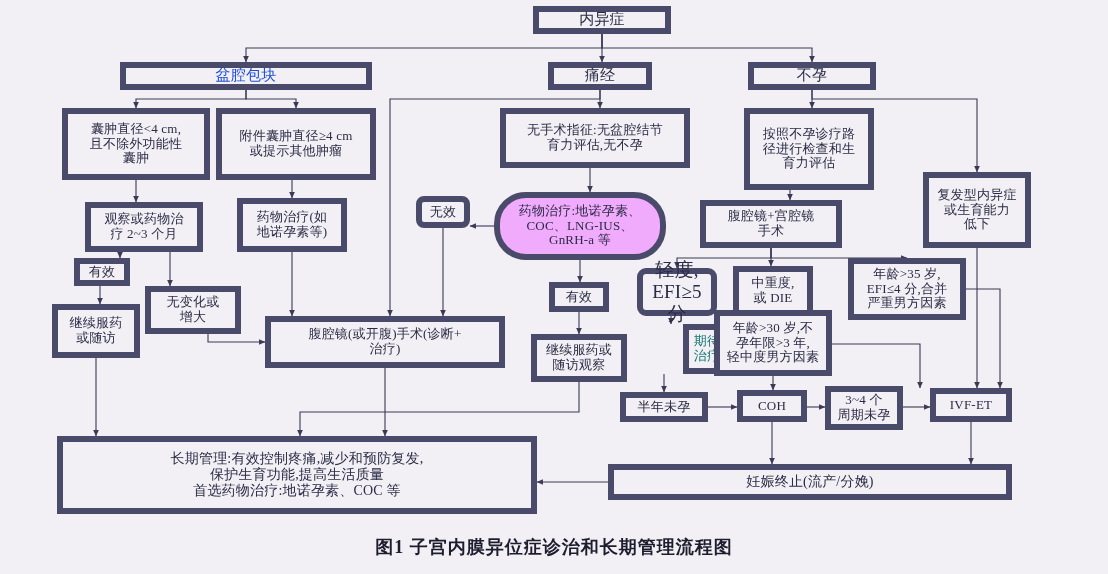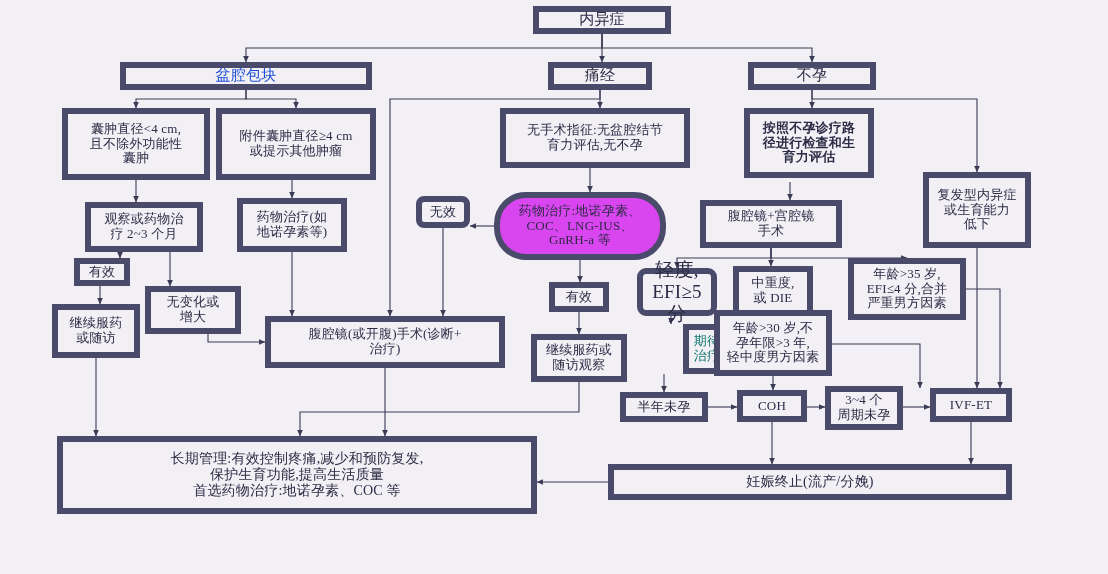--- a/index.html
+++ b/index.html
@@ -145,32 +145,32 @@
       <div class="node" style="left: 120px; top: 62px; width: 252px; height: 28px; font-size: 15px; border-color: rgb(74, 74, 106); color: #1d4ed8; background: rgb(242, 240, 245); text-align: right;">盆腔包块</div>
       <div class="node" style="left: 548px; top: 62px; width: 104px; height: 28px; font-size: 15px; border-color: rgb(74, 74, 106); color: rgb(43, 43, 69); background: rgb(242, 240, 245);">痛经</div>
       <div class="node" style="left: 748px; top: 62px; width: 128px; height: 28px; font-size: 15px; border-color: rgb(74, 74, 106); color: rgb(43, 43, 69); background: rgb(242, 240, 245);">不孕</div>
       <div class="node" style="left: 62px; top: 108px; width: 148px; height: 72px; font-size: 13px; border-color: rgb(74, 74, 106); color: rgb(43, 43, 69); background: rgb(242, 240, 245);">囊肿直径&lt;4 cm,
 且不除外功能性
 囊肿</div>
       <div class="node" style="left: 216px; top: 108px; width: 160px; height: 72px; font-size: 13px; border-color: rgb(74, 74, 106); color: rgb(43, 43, 69); background: rgb(242, 240, 245);">附件囊肿直径≥4 cm
 或提示其他肿瘤</div>
       <div class="node" style="left: 500px; top: 108px; width: 190px; height: 60px; font-size: 13px; border-color: rgb(74, 74, 106); color: rgb(43, 43, 69); background: rgb(242, 240, 245);">无手术指征:无盆腔结节
 育力评估,无不孕</div>
-      <div class="node" style="left: 744px; top: 108px; width: 130px; height: 70px; font-size: 13px; border-color: rgb(74, 74, 106); color: rgb(43, 43, 69); background: rgb(242, 240, 245); font-weight: bold;">按照不孕诊疗路
+      <div class="node" style="left: 744px; top: 108px; width: 130px; height: 82px; font-size: 13px; border-color: rgb(74, 74, 106); color: rgb(43, 43, 69); background: rgb(242, 240, 245);">按照不孕诊疗路
 径进行检查和生
 育力评估</div>
       <div class="node" style="left: 923px; top: 172px; width: 108px; height: 76px; font-size: 13px; border-color: rgb(74, 74, 106); color: rgb(43, 43, 69); background: rgb(242, 240, 245);">复发型内异症
 或生育能力
 低下</div>
       <div class="node" style="left: 85px; top: 202px; width: 118px; height: 50px; font-size: 13px; border-color: rgb(74, 74, 106); color: rgb(43, 43, 69); background: rgb(242, 240, 245);">观察或药物治
 疗 2~3 个月</div>
       <div class="node" style="left: 237px; top: 198px; width: 110px; height: 54px; font-size: 13px; border-color: rgb(74, 74, 106); color: rgb(43, 43, 69); background: rgb(242, 240, 245);">药物治疗(如
 地诺孕素等)</div>
       <div class="node" style="left: 416px; top: 196px; width: 54px; height: 32px; font-size: 13px; border-color: rgb(74, 74, 106); color: rgb(43, 43, 69); background: rgb(242, 240, 245); border-radius: 8px;">无效</div>
-      <div class="node" style="left: 494px; top: 192px; width: 172px; height: 68px; font-size: 13px; border-color: rgb(74, 74, 106); color: rgb(43, 43, 69); background: #d946ef; border-radius: 32px;">药物治疗:地诺孕素、
+      <div class="node" style="left: 494px; top: 192px; width: 172px; height: 68px; font-size: 13px; border-color: rgb(74, 74, 106); color: rgb(43, 43, 69); background: #f0abfc; border-radius: 32px;">药物治疗:地诺孕素、
 COC、LNG-IUS、
 GnRH-a 等</div>
       <div class="node" style="left: 700px; top: 200px; width: 142px; height: 48px; font-size: 13px; border-color: rgb(74, 74, 106); color: rgb(43, 43, 69); background: rgb(242, 240, 245);">腹腔镜+宫腔镜
 手术</div>
       <div class="node" style="left: 74px; top: 258px; width: 56px; height: 28px; font-size: 13px; border-color: rgb(74, 74, 106); color: rgb(43, 43, 69); background: rgb(242, 240, 245);">有效</div>
       <div class="node" style="left: 145px; top: 286px; width: 96px; height: 48px; font-size: 13px; border-color: rgb(74, 74, 106); color: rgb(43, 43, 69); background: rgb(242, 240, 245);">无变化或
 增大</div>
       <div class="node" style="left: 637px; top: 268px; width: 80px; height: 48px; font-size: 19px; border-color: rgb(74, 74, 106); color: rgb(43, 43, 69); background: rgb(242, 240, 245); border-radius: 9px;">轻度,
 EFI≥5 分</div>
       <div class="node" style="left: 733px; top: 266px; width: 80px; height: 50px; font-size: 13px; border-color: rgb(74, 74, 106); color: rgb(43, 43, 69); background: rgb(242, 240, 245);">中重度,
@@ -194,13 +194,14 @@
       <div class="node" style="left: 737px; top: 390px; width: 70px; height: 32px; font-size: 13px; border-color: rgb(74, 74, 106); color: rgb(43, 43, 69); background: rgb(242, 240, 245);">COH</div>
       <div class="node" style="left: 825px; top: 386px; width: 78px; height: 44px; font-size: 13px; border-color: rgb(74, 74, 106); color: rgb(43, 43, 69); background: rgb(242, 240, 245);">3~4 个
 周期未孕</div>
       <div class="node" style="left: 930px; top: 388px; width: 82px; height: 34px; font-size: 13px; border-color: rgb(74, 74, 106); color: rgb(43, 43, 69); background: rgb(242, 240, 245);">IVF-ET</div>
       <div class="node" style="left: 57px; top: 436px; width: 480px; height: 78px; font-size: 14px; border-color: rgb(74, 74, 106); color: rgb(43, 43, 69); background: rgb(242, 240, 245);">长期管理:有效控制疼痛,减少和预防复发,
 保护生育功能,提高生活质量
 首选药物治疗:地诺孕素、COC 等</div>
       <div class="node" style="left: 608px; top: 464px; width: 404px; height: 36px; font-size: 14px; border-color: rgb(74, 74, 106); color: rgb(43, 43, 69); background: rgb(242, 240, 245);">妊娠终止(流产/分娩)</div>
     </div>
 
+  <div class="caption" style="top: 535px; font-size: 18px;">图1  子宫内膜异位症诊治和长期管理流程图</div>
 </div>
 
 </body></html>

